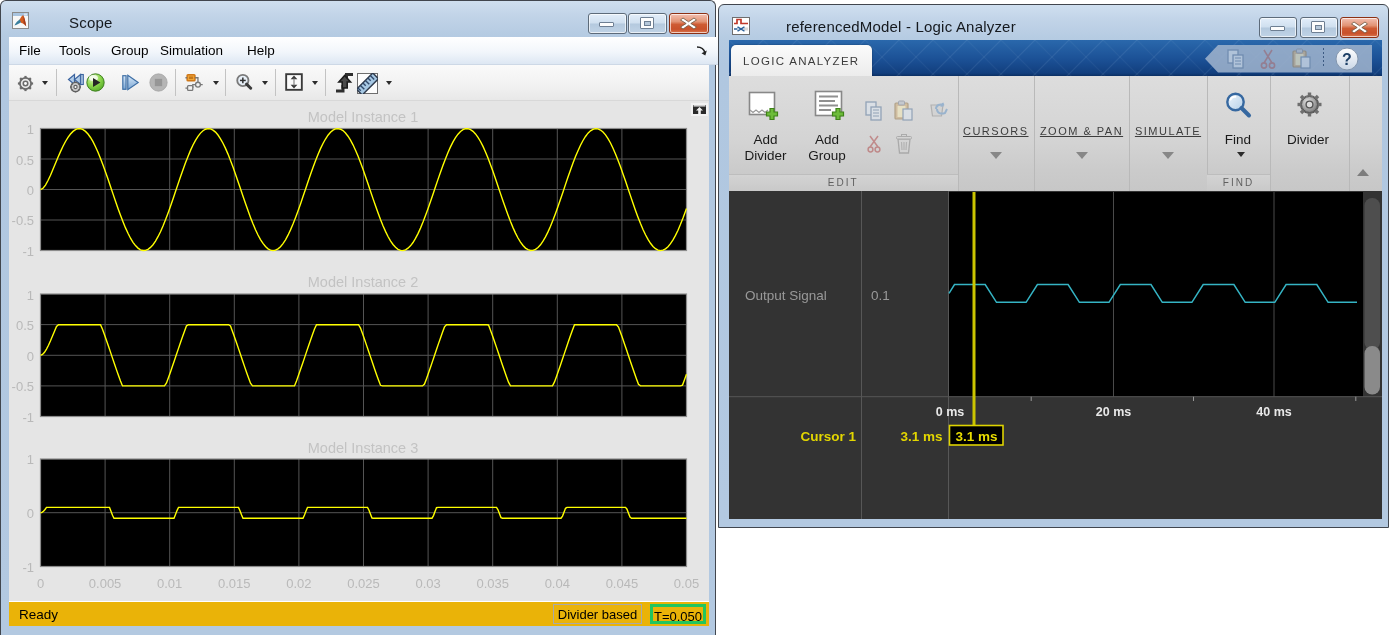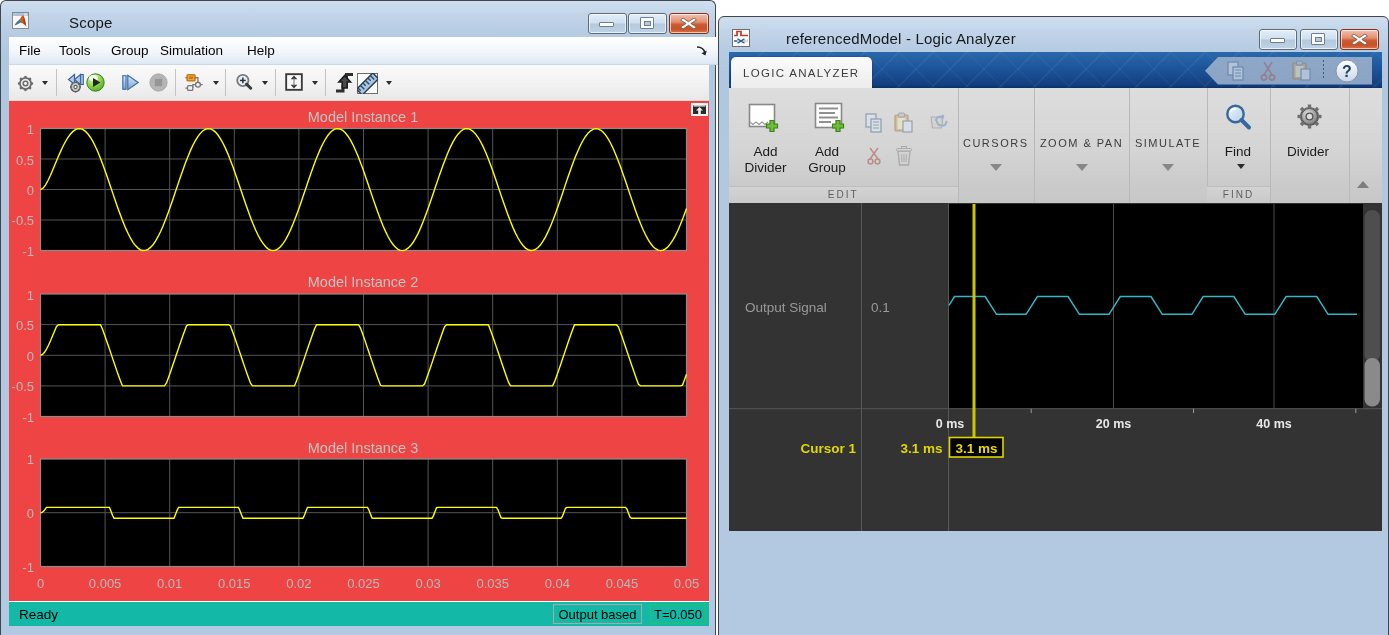--- a/index.html
+++ b/index.html
@@ -15,21 +15,21 @@
   border-color:#8c3014; }
 .menuitem { position:absolute; top:0; height:100%; font-size:13.5px; color:#000; line-height:27px; }
 .tsep { position:absolute; top:4px; height:27px; width:1px; background:#c3c3c3; }
 .dd { position:absolute; width:0; height:0; border-left:3.5px solid transparent;
   border-right:3.5px solid transparent; border-top:4px solid #2b2b2b; }
 .seclabel { position:absolute; top:97.5px; height:17.5px; font-size:10px; letter-spacing:2px;
   color:#5f5f5f; text-align:center; line-height:16px;
   background:linear-gradient(180deg,#d3d3d3,#c9c9c9); border-top:1px solid #bdbdbd; }
 .ddsec { position:absolute; top:71px; height:97.5px; }
 .ddsec .lbl { position:absolute; width:100%; text-align:center; top:49px; font-size:11px;
-  letter-spacing:1.5px; color:#3d3d3d; }
+  letter-spacing:1.5px; color:#3d3d3d;text-decoration:underline; }
 .ddsec .arr { position:absolute; left:50%; margin-left:-6px; top:76px; width:0; height:0;
   border-left:6.5px solid transparent; border-right:6.5px solid transparent; border-top:7.5px solid #878787; }
 .ssep { position:absolute; top:71px; height:115px; width:1px; background:#b9b9b9; }
 </style></head>
 <body>
 
 <div class="win" style="left:0; top:0; width:716px; height:637px; border-bottom:none; border-radius:6px 6px 0 0;">
 
   <svg class="abs" style="left:11px; top:11px;" width="17" height="17" viewBox="0 0 17 17">
     <rect x="0.5" y="0.5" width="16" height="16" fill="#f7f7f7" stroke="#8a8a8a"></rect>
@@ -160,21 +160,21 @@
         <rect x="0.5" y="0.5" width="20" height="20" fill="#fdfdfd" stroke="#6e6e6e"></rect>
         <rect x="-1" y="7" width="23" height="8" fill="#a6c8e4" stroke="#2f3b4d" stroke-width="1.5" transform="rotate(-45 10.5 11)"></rect>
         <g stroke="#30486a" stroke-width="1.4" transform="rotate(-45 10.5 11)">
           <path d="M1,7 L1,11 M4.5,7 L4.5,12.5 M8,7 L8,11 M11.5,7 L11.5,12.5 M15,7 L15,11 M18.5,7 L18.5,12.5"></path>
         </g>
       </svg>
       <div class="dd" style="left:377px; top:16px;"></div>
 
     </div>
 
-    <div class="abs" style="left:0; top:63.5px; width:700px; height:500px; background:#ef4444;">
+    <div class="abs" style="left:0; top:63.5px; width:700px; height:500px; background:#e5e5e5;">
       <svg width="700" height="500" viewBox="8 99.5 700 500" style="position:absolute;left:0;top:0;">
 
         <rect x="39.5" y="127" width="646" height="122" fill="#000"></rect>
         <path d="M104.1,127 L104.1,249" stroke="#545454" stroke-width="1"></path>
         <path d="M168.7,127 L168.7,249" stroke="#545454" stroke-width="1"></path>
         <path d="M233.3,127 L233.3,249" stroke="#545454" stroke-width="1"></path>
         <path d="M297.9,127 L297.9,249" stroke="#545454" stroke-width="1"></path>
         <path d="M362.5,127 L362.5,249" stroke="#545454" stroke-width="1"></path>
         <path d="M427.1,127 L427.1,249" stroke="#545454" stroke-width="1"></path>
         <path d="M491.7,127 L491.7,249" stroke="#545454" stroke-width="1"></path>
@@ -245,29 +245,29 @@
 
       </svg>
 
       <div class="abs" style="left:682px; top:2px; width:17px; height:13px; background:#2a2a2a; border:2px solid #f2f2f2;"></div>
       <svg class="abs" style="left:684px; top:4px;" width="13" height="9" viewBox="0 0 13 9">
         <rect x="0.5" y="0" width="12" height="1.6" fill="#cfcfcf"></rect>
         <path d="M6.5,2 L10,5.5 L7.8,5.5 L7.8,9 L5.2,9 L5.2,5.5 L3,5.5 Z" fill="#f2f2f2"></path>
       </svg>
     </div>
 
-    <div class="abs" style="left:0; top:563.5px; width:700px; height:25.5px; background:#14b8a6; border-top:1px solid #fff;">
+    <div class="abs" style="left:0; top:563.5px; width:700px; height:25.5px; background:#eab308; border-top:1px solid #fff;">
       <div class="abs" style="left:10px; top:5px; font-size:13.5px; color:#000;">Ready</div>
-      <div class="abs" style="left:544px; top:2.5px; width:89px; height:20px; border:1px solid #a9a9a9; font-size:13px; text-align:center; line-height:19px; color:#000;">Output based</div>
-      <div class="abs" style="left:641px; top:2.5px; width:56px; height:20px; border:1px solid #22c55e; font-size:13px; text-align:center; line-height:19px; color:#000;">T=0.050</div>
+      <div class="abs" style="left:544px; top:2.5px; width:89px; height:20px; border:1px solid #a9a9a9; font-size:13px; text-align:center; line-height:19px; color:#000;">Divider based</div>
+      <div class="abs" style="left:641px; top:2.5px; width:56px; height:20px; border:3px solid #22c55e; font-size:13px; text-align:center; line-height:19px; color:#000;">T=0.050</div>
     </div>
   </div>
 </div>
 
-<div class="win" style="left:718px; top:16px; width:671px; height:620px;">
+<div class="win" style="left:718px; top:4px; width:671px; height:524px;">
   <svg class="abs" style="left:13px; top:12px;" width="18" height="18" viewBox="0 0 18 18">
     <rect x="0.5" y="0.5" width="17" height="17" fill="#fff" stroke="#6e6e6e"></rect>
     <path d="M2,6.5 L5,6.5 L5,2.5 L9,2.5 L9,6.5 L16,6.5" fill="none" stroke="#c0392b" stroke-width="1.7"></path>
     <path d="M2,12 L5.5,12 M12.5,12 L16,12" stroke="#2a6099" stroke-width="1.7"></path>
     <path d="M5.5,9.8 L12.5,14.2 M5.5,14.2 L12.5,9.8" stroke="#2a6099" stroke-width="1.5"></path>
     <rect x="12.5" y="10.5" width="3.5" height="3" fill="#d9d9d9"></rect>
   </svg>
   <div class="titletext" style="left:35px;">referencedModel - Logic Analyzer</div>
   <div class="wbtn" style="left:539.5px; width:38.5px;"></div>
   <div class="abs" style="left:551px; top:20.5px; width:15px; height:5px; background:#fdfdfd; border:1px solid #6e7f93; border-radius:1px;"></div>

